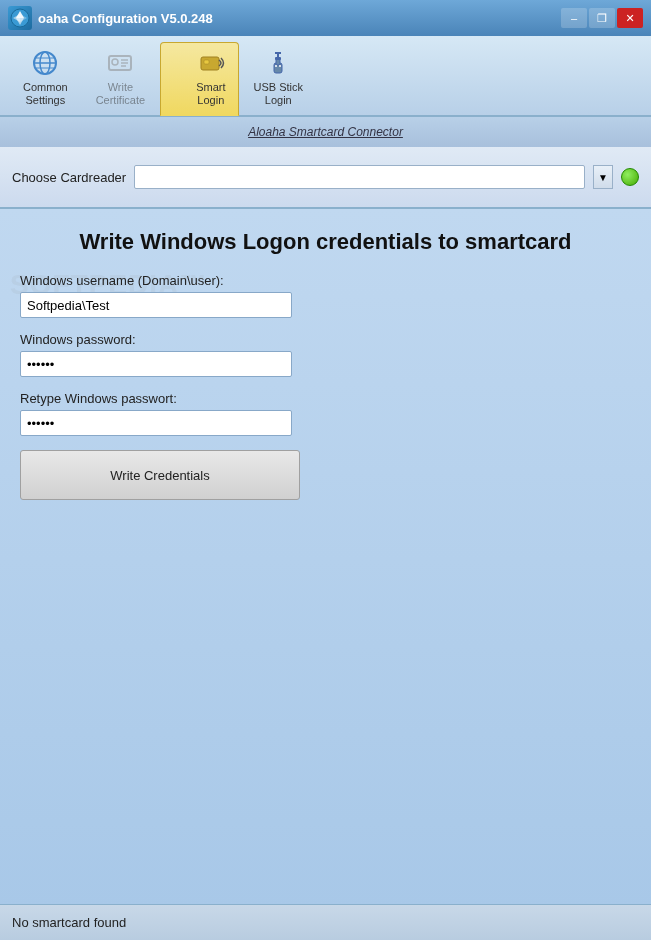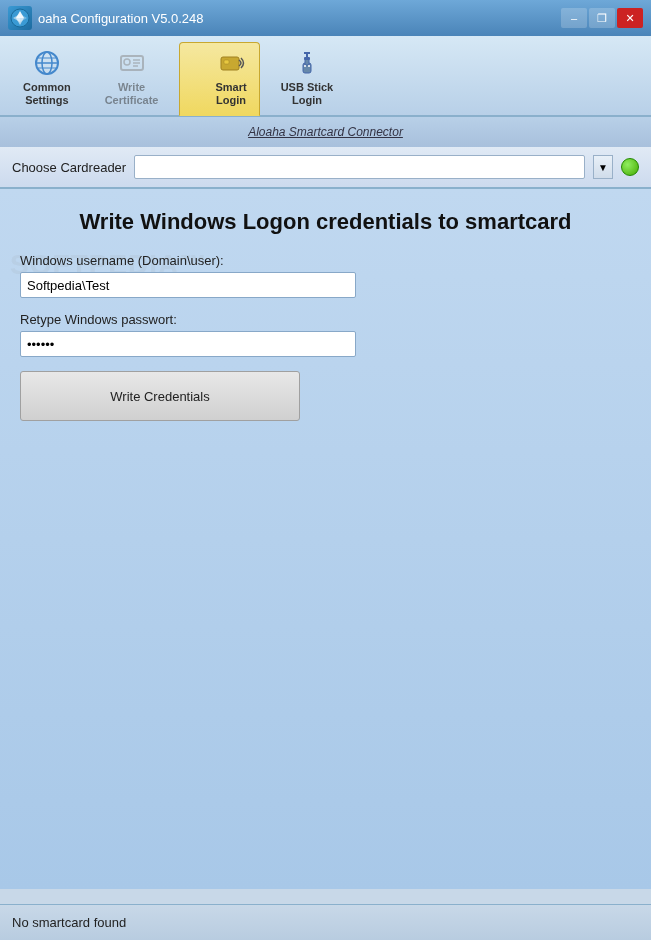--- a/index.html
+++ b/index.html
@@ -35,21 +35,21 @@
       display: flex;
       align-items: center;
       justify-content: center;
       font-size: 14px;
       position: relative;
       overflow: hidden;
     }
     .title-text {
       color: white;
       font-size: 13px;
-      font-weight: 400;
+      font-weight: 700;
     }
     .title-controls {
       display: flex;
       gap: 2px;
     }
     .title-btn {
       width: 26px;
       height: 20px;
       border: none;
       cursor: pointer;
@@ -64,23 +64,22 @@
     .title-btn.close { background: #cc2222; }
 
     
     .toolbar {
       background: linear-gradient(to bottom, #d6e8f5 0%, #b8d0e8 100%);
       border-bottom: 1px solid #8ab0cc;
       padding: 6px 10px 0 10px;
     }
     .toolbar-tabs {
       display: flex;
-      gap: 8px;
+      gap: 2px;
       align-items: flex-end;
-      font-weight: bold;
     }
     .tab-item {
       display: flex;
       flex-direction: column;
       align-items: center;
       padding: 6px 12px 8px 12px;
       cursor: pointer;
       border-radius: 4px 4px 0 0;
       min-width: 70px;
       background: transparent;
@@ -125,21 +124,21 @@
       font-style: italic;
       text-decoration: underline;
     }
 
     
     .cardreader-bar {
       display: flex;
       align-items: center;
       background: linear-gradient(to bottom, #e0eaf5 0%, #ccdaee 100%);
       border-bottom: 2px solid #8ab0cc;
-      padding: 8px 12px;
+      padding: 18px 12px;
       gap: 8px;
     }
     .cardreader-label {
       font-size: 13px;
       color: #222;
       white-space: nowrap;
     }
     .cardreader-select {
       flex: 1;
       height: 24px;
@@ -206,21 +205,21 @@
     .form-group {
       margin-bottom: 14px;
     }
     .form-label {
       display: block;
       font-size: 13px;
       color: #222;
       margin-bottom: 4px;
     }
     .form-input {
-      width: 336px;
+      width: 272px;
       height: 26px;
       border: 1px solid #88a8c8;
       background: white;
       padding: 2px 6px;
       font-size: 13px;
       border-radius: 2px;
       outline: none;
     }
 
     .write-btn {
@@ -350,20 +349,24 @@
   <div class="watermark">SOFTPEDIA™</div>
 
   <div class="form-section">
     <div class="page-title">Write Windows Logon credentials to smartcard</div>
 
     <div class="form-group">
       <label class="form-label">Windows username (Domain\user):</label>
       <input class="form-input" type="text" value="Softpedia\Test" style="">
     </div>
 
+    <div class="form-group">
+      <label class="form-label">Windows password:</label>
+      <input class="form-input" type="password" value="123456" style="">
+    </div>
 
     <div class="form-group">
       <label class="form-label">Retype Windows passwort:</label>
       <input class="form-input" type="password" value="123456" style="">
     </div>
 
     <button class="write-btn">Write Credentials</button>
   </div>
 </div>
 

